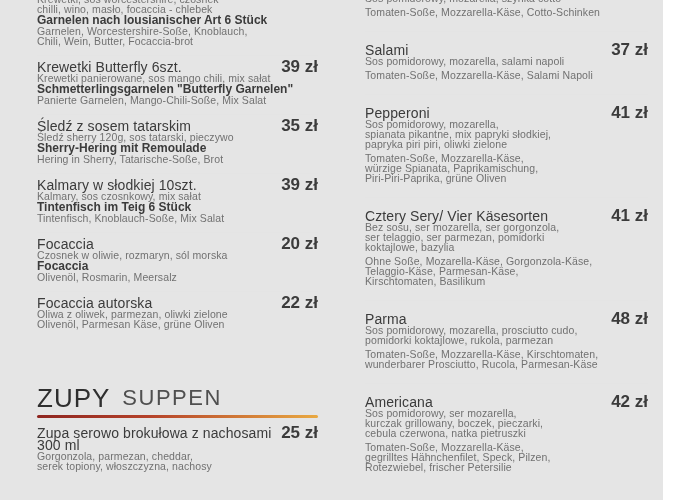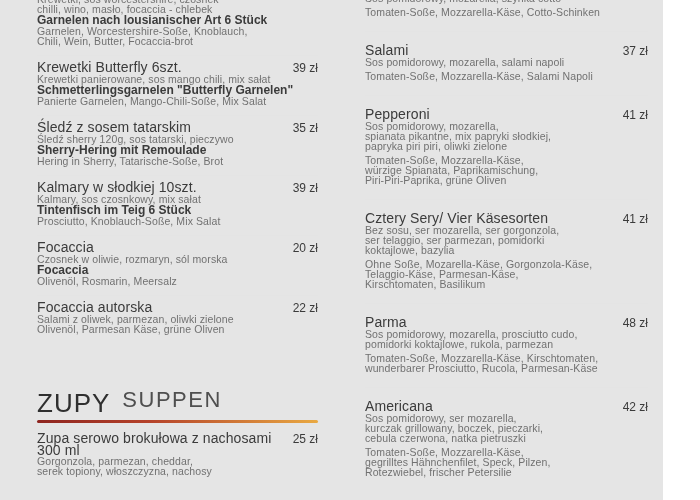--- a/index.html
+++ b/index.html
@@ -7,31 +7,31 @@
     position:relative; width:663px; height:500px; overflow:hidden; background:#e5e5e5;
     font-family:"Liberation Sans","DejaVu Sans",sans-serif;
     -webkit-font-smoothing:antialiased;
   }
   .col { position:absolute; top:0; }
   .col-left  { left:37px;  top:-6px; width:281px; }
   .col-right { left:365px; top:-7px; width:283px; }
 
   .item-head { display:flex; justify-content:space-between; align-items:baseline; line-height:12px; }
   .nm { font-size:14px; font-weight:normal; color:#3b3b3b; letter-spacing:0.1px; }
-  .pr { font-size:12px; font-weight:normal; color:#3b3b3b; white-space:nowrap; padding-left:8px; }
+  .pr { font-size:17px; font-weight:bold; color:#3b3b3b; white-space:nowrap; padding-left:8px; }
 
   .desc { font-size:10.5px; line-height:10px; color:#717171; white-space:pre-line; letter-spacing:0.1px; }
   .de-name { font-size:12px; line-height:12px; font-weight:bold; color:#3b3b3b; }
   .de-gap { margin-top:4px; }
 
   .divider { border:0; border-top:1px solid #e4e4e4; height:0; }
   .col-left  .divider { margin:9px 0 5px 0; }
   .col-right .divider { margin:14px 0 12px 0; }
 
-  .section-header { margin-top:57px; display:flex; align-items:flex-start; gap:12px; }
+  .section-header { margin-top:57px; display:flex; align-items:center; gap:12px; }
   .sec-pl { font-size:26px; line-height:24px; color:#2f2f2f; letter-spacing:1px; }
   .sec-de { font-size:22px; line-height:18px; color:#4f4f4f; letter-spacing:1.5px; }
   .gradient-rule { height:3px; margin-top:5px; border-radius:2px;
     background:linear-gradient(90deg,#8e2520 0%,#b5422a 40%,#e9a942 100%); }
   .soup { margin-top:9px; }
 </style>
 </head>
 <body>
 
 <div class="page">
@@ -72,21 +72,21 @@
 
     <div class="divider"></div>
 
     <div class="item">
       <div class="item-head">
         <span class="nm">Kalmary w słodkiej 10szt.</span>
         <span class="pr">39 zł</span>
       </div>
       <div class="desc">Kalmary, sos czosnkowy, mix sałat</div>
       <div class="de-name">Tintenfisch im Teig 6 Stück</div>
-      <div class="desc">Prosciutto, Knoblauch-Soße, Mix Salat</div>
+      <div class="desc">Tintenfisch, Knoblauch-Soße, Mix Salat</div>
     </div>
 
     <div class="divider"></div>
 
     <div class="item">
       <div class="item-head">
         <span class="nm">Focaccia</span>
         <span class="pr">20 zł</span>
       </div>
       <div class="desc">Czosnek w oliwie, rozmaryn, sól morska</div>
@@ -94,21 +94,21 @@
       <div class="desc">Olivenöl, Rosmarin, Meersalz</div>
     </div>
 
     <div class="divider"></div>
 
     <div class="item">
       <div class="item-head">
         <span class="nm">Focaccia autorska</span>
         <span class="pr">22 zł</span>
       </div>
-      <div class="desc">Salami z oliwek, parmezan, oliwki zielone</div>
+      <div class="desc">Oliwa z oliwek, parmezan, oliwki zielone</div>
       <div class="desc">Olivenöl, Parmesan Käse, grüne Oliven</div>
     </div>
 
     <div class="section-header">
       <span class="sec-pl">ZUPY</span>
       <span class="sec-de">SUPPEN</span>
     </div>
     <div class="gradient-rule"></div>
 
     <div class="item soup">

